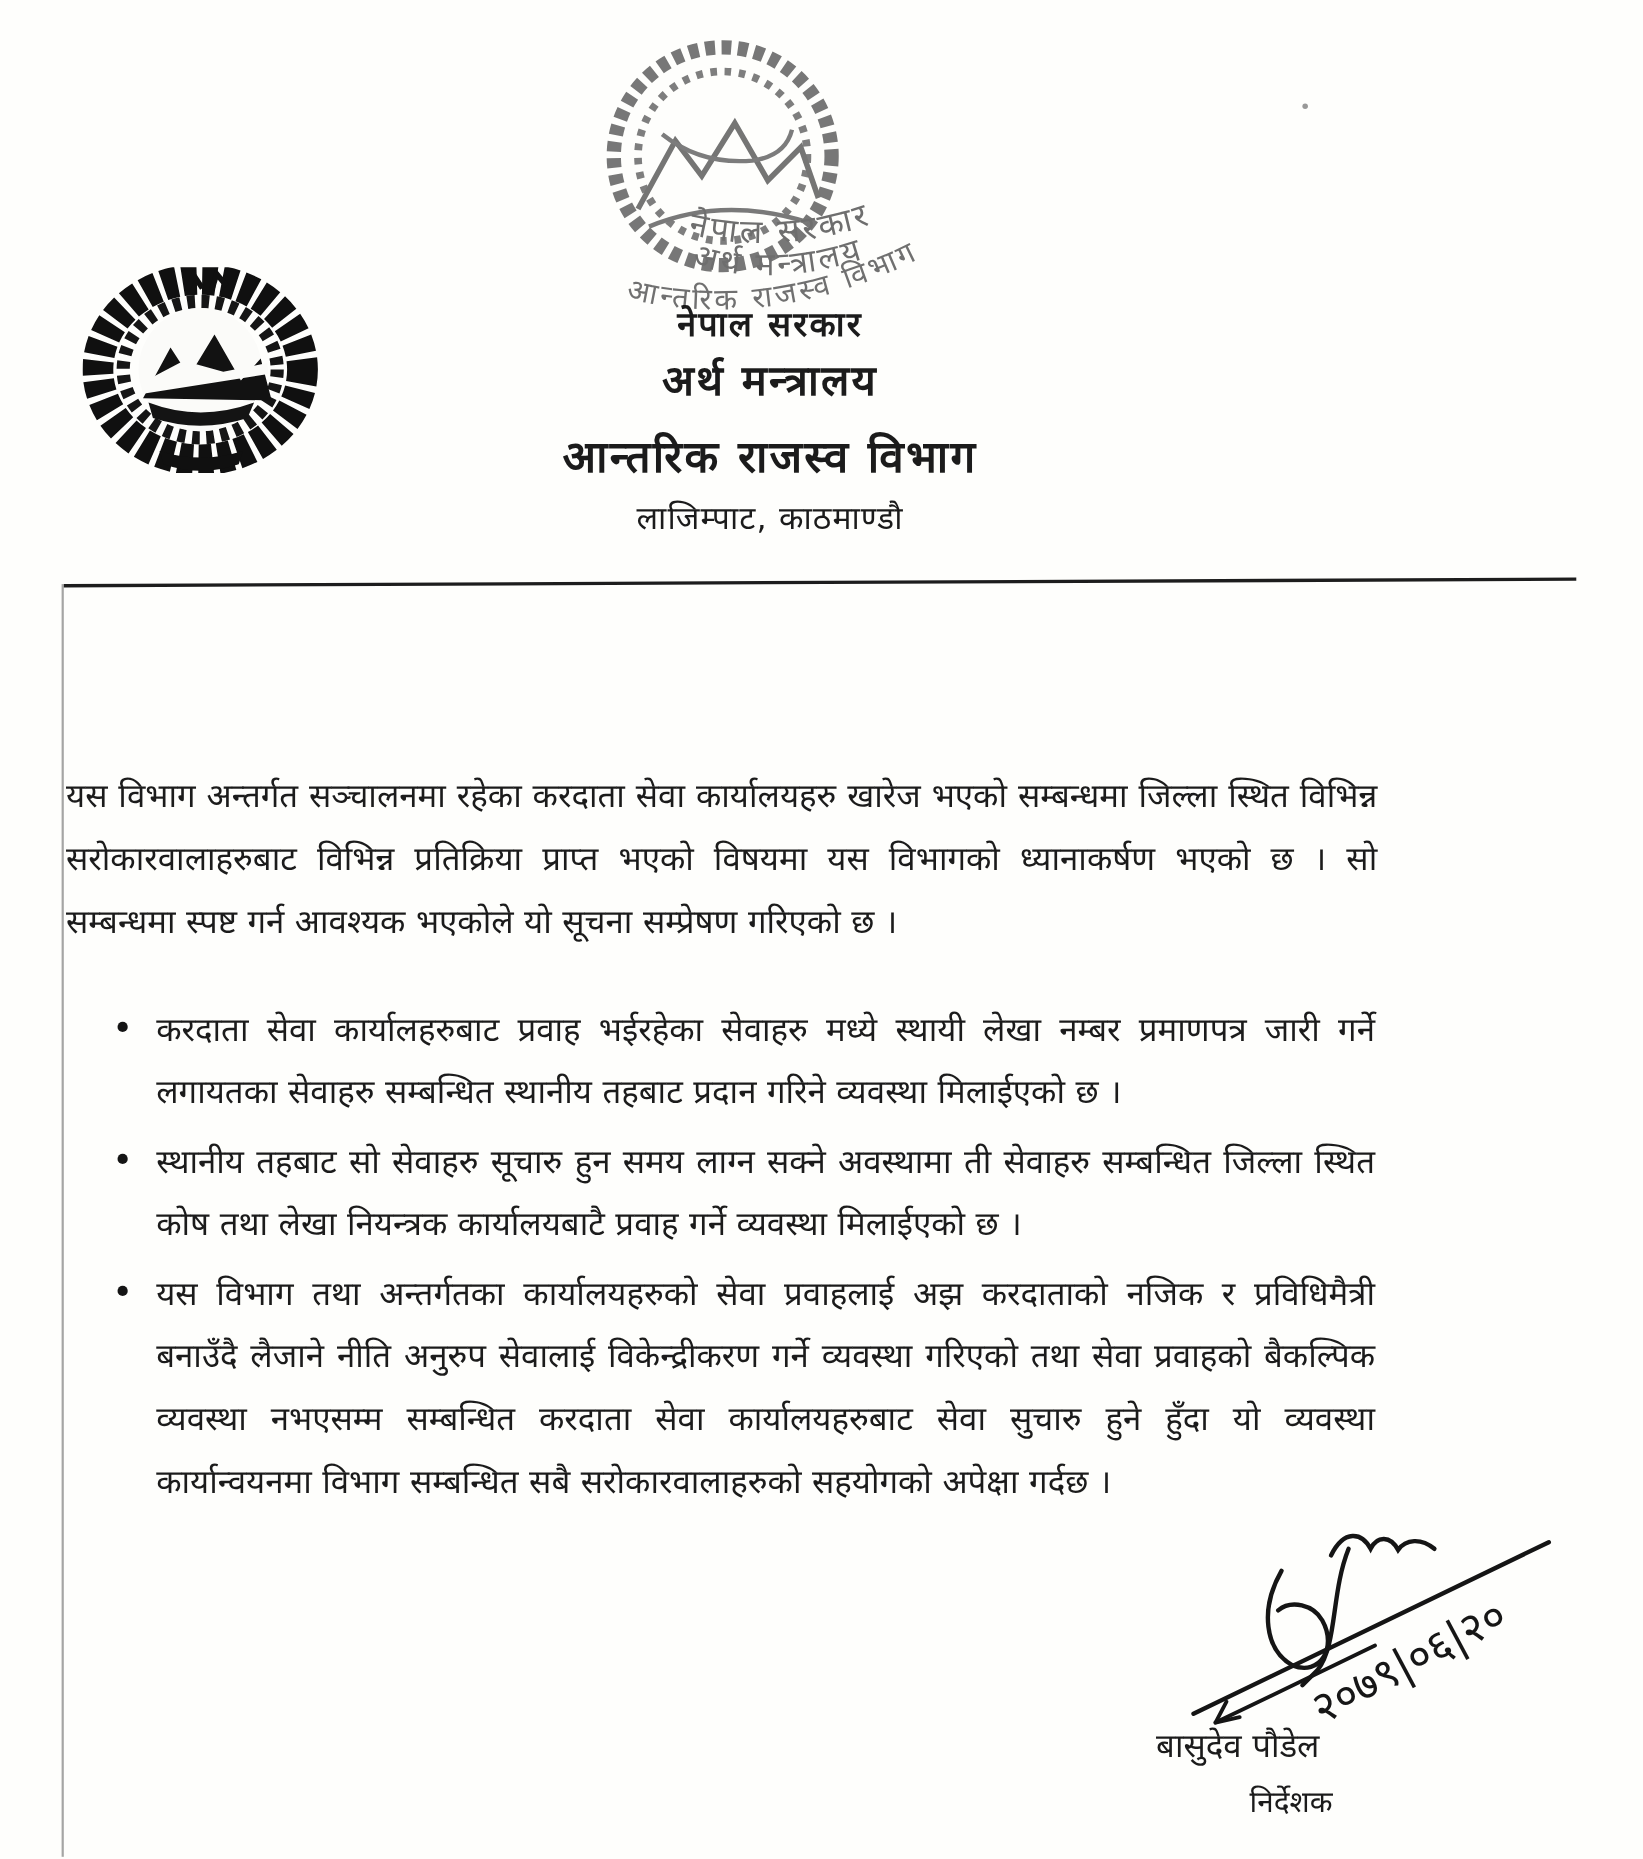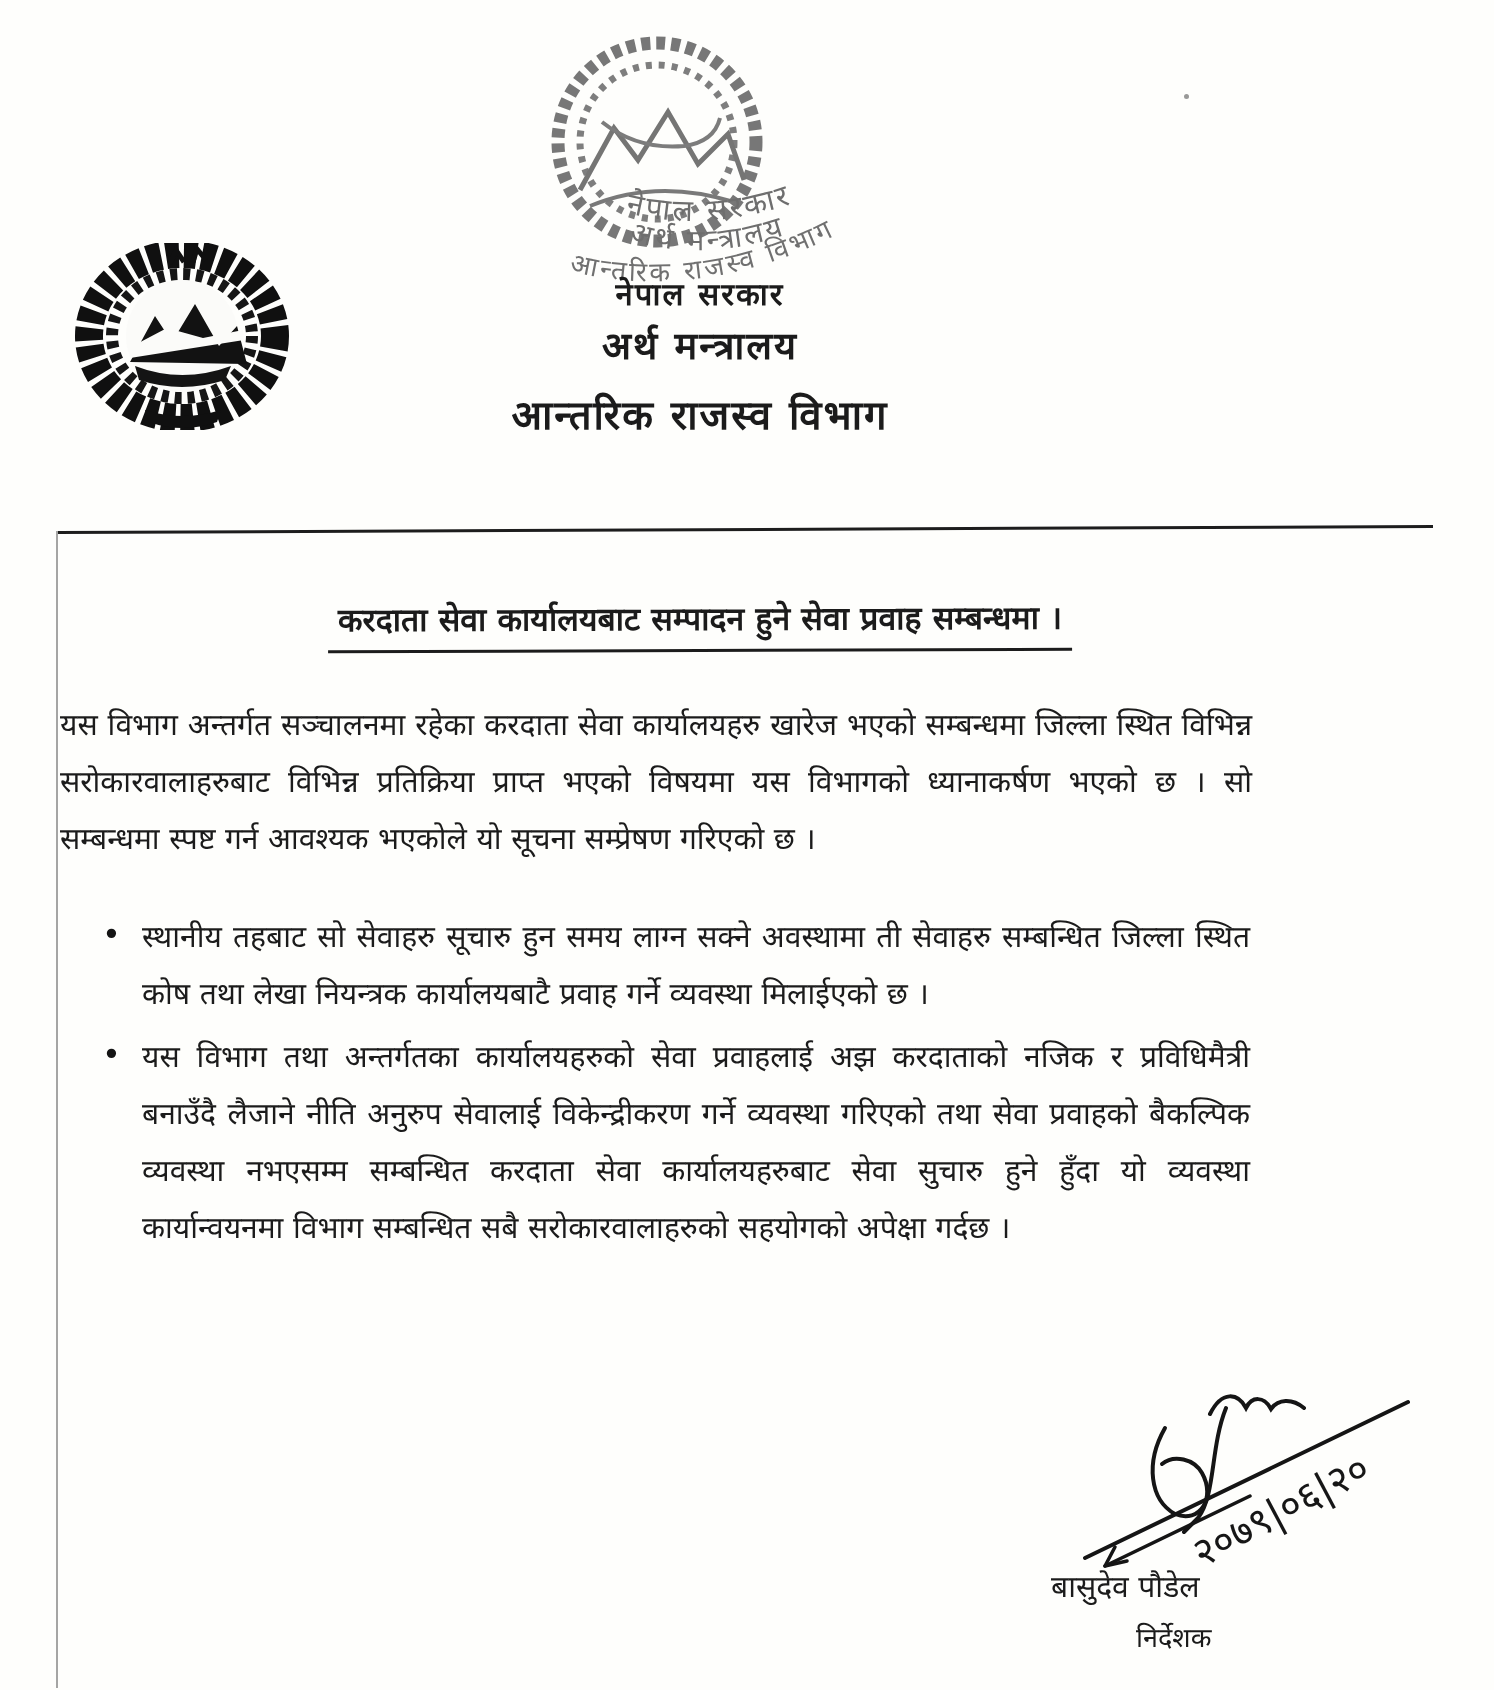--- a/index.html
+++ b/index.html
@@ -67,32 +67,31 @@
       <textPath href="#arcB" startOffset="50%" text-anchor="middle">अर्थ मन्त्रालय</textPath>
     </text>
     <text font-size="27" fill="#525252">
       <textPath href="#arcC" startOffset="50%" text-anchor="middle">आन्तरिक राजस्व विभाग</textPath>
     </text>
   </svg>
 
   <div class="hline gov">नेपाल सरकार</div>
   <div class="hline ministry">अर्थ मन्त्रालय</div>
   <div class="hline department">आन्तरिक राजस्व विभाग</div>
+  <div class="hline address">लाजिम्पाट, काठमाण्डौ</div>
 
   <div class="rule"></div>
   <div class="edge"></div>
   <div class="speck" style="left:1184px;top:94px;"></div>
 
-  <div class="subject">
-    <span>करदाता सेवा कार्यालयबाट सम्पादन हुने सेवा प्रवाह सम्बन्धमा ।</span>
-  </div>
 
   <p class="intro">यस विभाग अन्तर्गत सञ्चालनमा रहेका करदाता सेवा कार्यालयहरु खारेज भएको सम्बन्धमा जिल्ला स्थित विभिन्न सरोकारवालाहरुबाट विभिन्न प्रतिक्रिया प्राप्त भएको विषयमा यस विभागको ध्यानाकर्षण भएको छ । सो सम्बन्धमा स्पष्ट गर्न आवश्यक भएकोले यो सूचना सम्प्रेषण गरिएको छ ।</p>
 
   <ul class="bullets">
+    <li>करदाता सेवा कार्यालहरुबाट प्रवाह भईरहेका सेवाहरु मध्ये स्थायी लेखा नम्बर प्रमाणपत्र जारी गर्ने लगायतका सेवाहरु सम्बन्धित स्थानीय तहबाट प्रदान गरिने व्यवस्था मिलाईएको छ ।</li>
     <li>स्थानीय तहबाट सो सेवाहरु सूचारु हुन समय लाग्न सक्ने अवस्थामा ती सेवाहरु सम्बन्धित जिल्ला स्थित कोष तथा लेखा नियन्त्रक कार्यालयबाटै प्रवाह गर्ने व्यवस्था मिलाईएको छ ।</li>
     <li>यस विभाग तथा अन्तर्गतका कार्यालयहरुको सेवा प्रवाहलाई अझ करदाताको नजिक र प्रविधिमैत्री बनाउँदै लैजाने नीति अनुरुप सेवालाई विकेन्द्रीकरण गर्ने व्यवस्था गरिएको तथा सेवा प्रवाहको बैकल्पिक व्यवस्था नभएसम्म सम्बन्धित करदाता सेवा कार्यालयहरुबाट सेवा सुचारु हुने हुँदा यो व्यवस्था कार्यान्वयनमा विभाग सम्बन्धित सबै सरोकारवालाहरुको सहयोगको अपेक्षा गर्दछ ।</li>
   </ul>
 
   <svg class="sig" viewBox="0 0 430 212" aria-hidden="true">
     <path d="M160,46 C172,22 188,25 196,40 C202,28 214,28 221,41 C228,31 242,30 254,40" fill="none" stroke="#151515" stroke-width="4" stroke-linecap="round"></path>
     <path d="M115,60 C95,95 100,132 125,146 C150,156 166,130 152,105 C144,91 124,86 112,96" fill="none" stroke="#151515" stroke-width="4" stroke-linecap="round"></path>
     <path d="M176,40 C160,80 166,126 148,150 L134,164" fill="none" stroke="#151515" stroke-width="4" stroke-linecap="round"></path>
     <path d="M35,190 L358,34" fill="none" stroke="#151515" stroke-width="4" stroke-linecap="round"></path>
     <path d="M55,198 L200,128" fill="none" stroke="#151515" stroke-width="3.5" stroke-linecap="round"></path>

